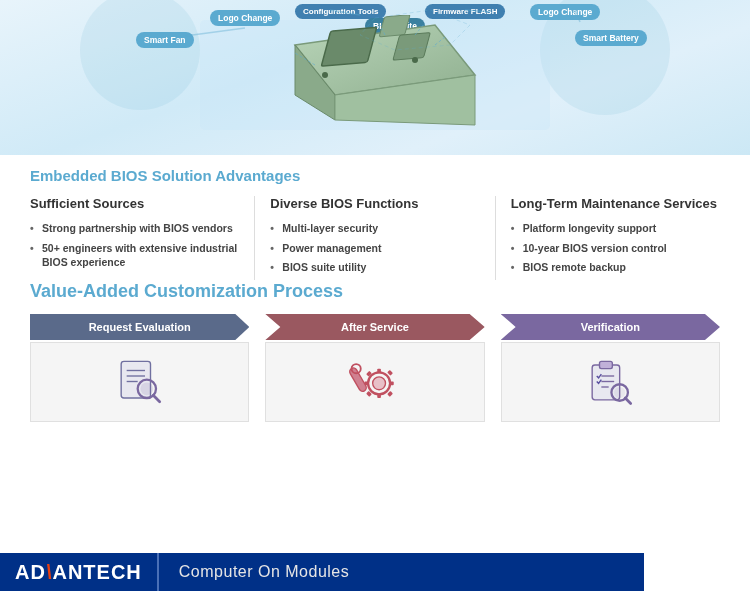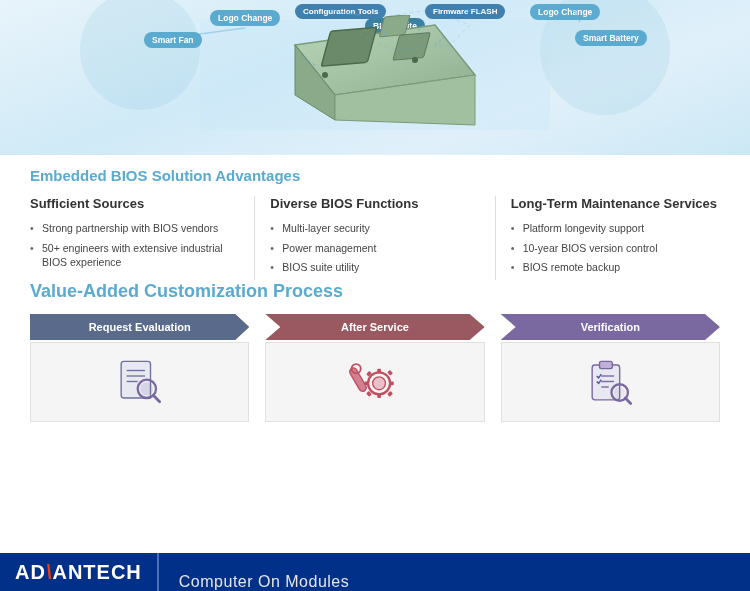--- a/index.html
+++ b/index.html
@@ -47,20 +47,21 @@
       font-size: 13px;
       font-weight: bold;
       color: #333;
       margin-bottom: 8px;
       line-height: 1.3;
     }
 
     .bullet-list {
       list-style: none;
       padding: 0;
+      font-weight: bold;
     }
 
     .bullet-list li {
       font-size: 10.5px;
       color: #444;
       padding-left: 12px;
       position: relative;
       margin-bottom: 5px;
       line-height: 1.4;
     }
@@ -135,25 +136,25 @@
     .icon-svg {
       width: 55px;
       height: 55px;
     }
 
     
     .bottom-bar {
       position: absolute;
       bottom: 0;
       left: 0;
-      width: 750px;
+      width: 644px;
       height: 38px;
       background: #003087;
       display: flex;
-      align-items: flex-end;
+      align-items: center;
     }
 
     .brand-logo {
       background: #003087;
       padding: 0 15px;
       height: 100%;
       display: flex;
       align-items: center;
       border-right: 1px solid #4a70b7;
     }
@@ -195,21 +196,21 @@
   </style>
 </head>
 <body>
 
 <div class="diagram-area">
 
   <div style="position:absolute;top:-10px;left:80px;width:120px;height:120px;background:rgba(91,170,208,0.12);border-radius:50%;"></div>
   <div style="position:absolute;top:-15px;right:80px;width:130px;height:130px;background:rgba(91,170,208,0.12);border-radius:50%;"></div>
   <div style="position:absolute;top:20px;left:50%;transform:translateX(-50%);width:350px;height:110px;background:rgba(200,230,250,0.3);border-radius:5px;"></div>
 
-  <div class="float-label bg-cyan" style="top:32px;left:144px;">Smart Fan</div>
+  <div class="float-label bg-cyan" style="top:32px;left:136px;">Smart Fan</div>
   <div class="float-label bg-cyan" style="top:10px;left:210px;">Logo Change</div>
   <div class="float-label bg-blue" style="top:4px;left:295px;font-size:8px;">Configuration Tools</div>
   <div class="float-label bg-teal" style="top:18px;left:365px;background:#3a80a0;">BIOS Suite</div>
   <div class="float-label bg-blue" style="top:4px;left:425px;font-size:8px;">Firmware FLASH</div>
   <div class="float-label bg-cyan" style="top:4px;left:530px;">Logo Change</div>
   <div class="float-label bg-cyan" style="top:30px;left:575px;">Smart Battery</div>
 
   <svg style="position:absolute;left:50%;top:15px;transform:translateX(-50%);" width="280" height="130" viewBox="0 0 280 130">
 
     <defs>

